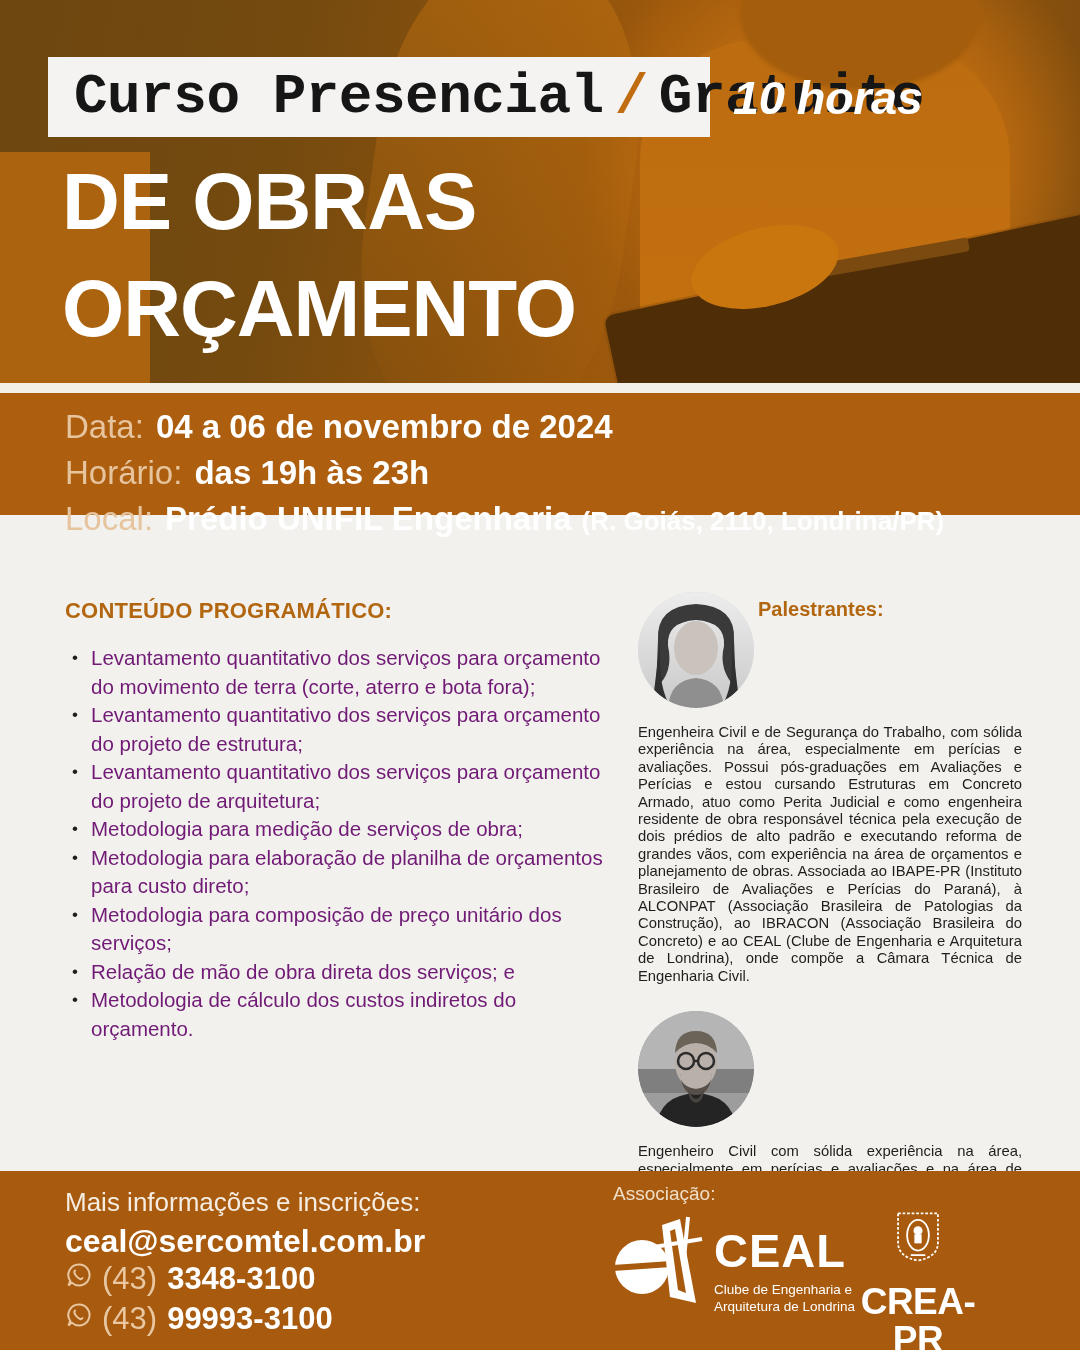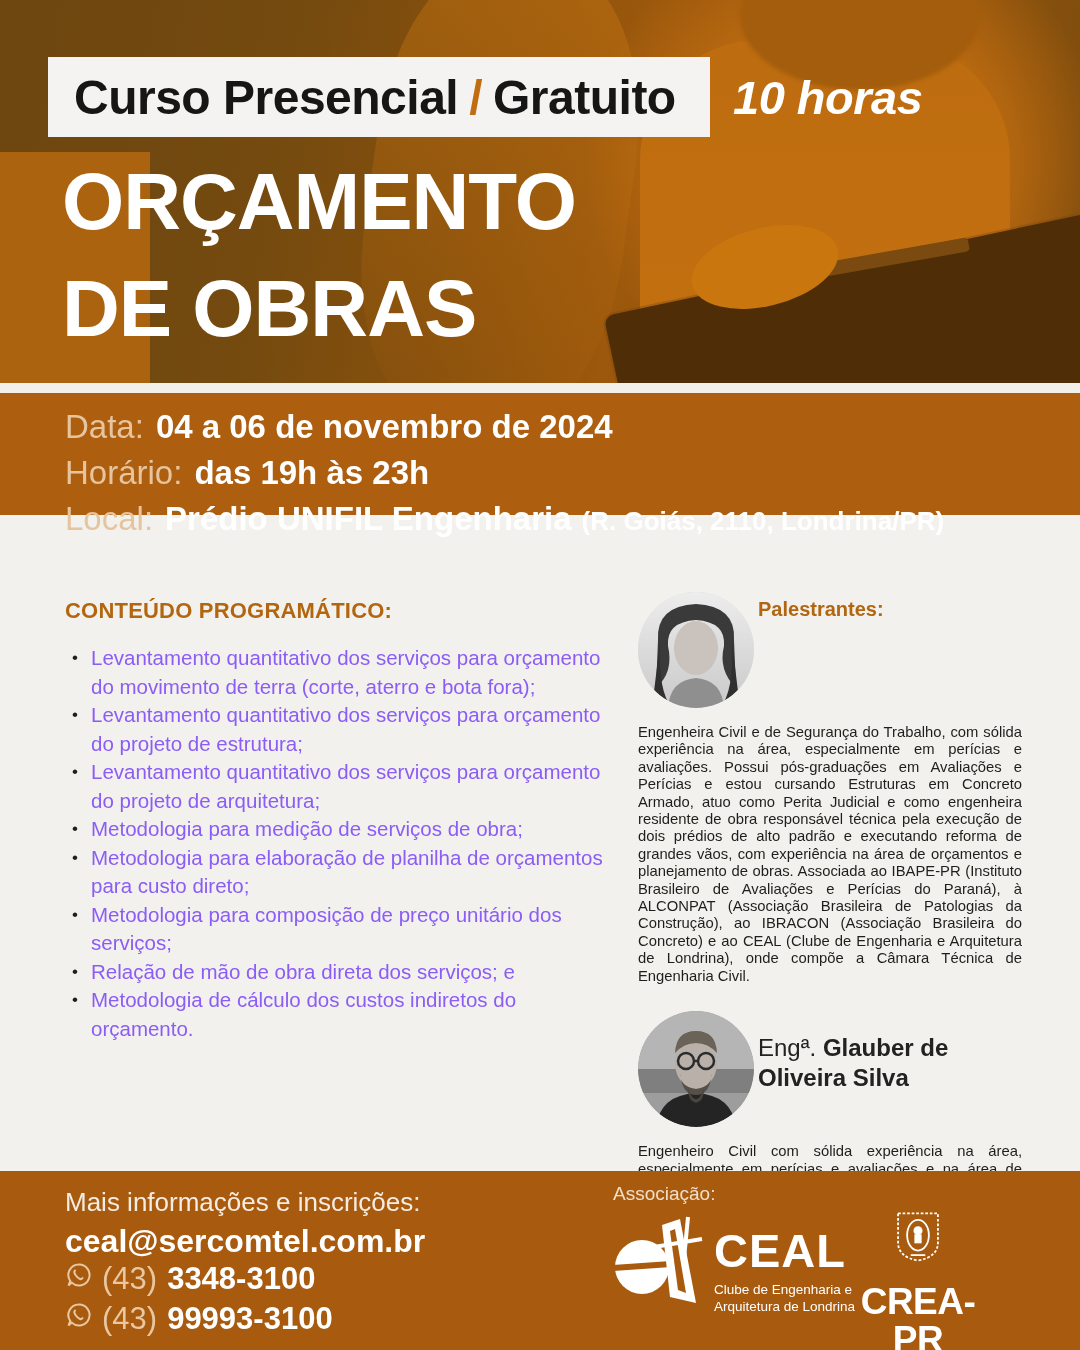--- a/index.html
+++ b/index.html
@@ -13,40 +13,40 @@
   .hero-mid-streak{position:absolute;left:370px;top:-40px;width:260px;height:470px;background:linear-gradient(180deg,rgba(191,112,16,.55),rgba(150,85,12,.1));transform:rotate(8deg);border-radius:40%;}
   .hero-figure{position:absolute;left:585px;top:-90px;width:520px;height:600px;
     background:radial-gradient(closest-side at 50% 42%,#c6720f 0%,#bd6b10 55%,rgba(170,95,12,0) 100%);border-radius:45%;}
   .hero-figure-body{position:absolute;left:640px;top:40px;width:370px;height:345px;background:linear-gradient(180deg,#bd6c10,#c3700f);border-radius:120px 120px 0 0;}
   .hero-hair{position:absolute;left:740px;top:-60px;width:240px;height:150px;background:#a35d0c;border-radius:50%;filter:blur(2px);}
   .hero-hand{position:absolute;left:690px;top:228px;width:150px;height:78px;background:#c9760f;border-radius:50%;transform:rotate(-14deg);}
   .hero-clipboard{position:absolute;left:620px;top:262px;width:500px;height:210px;background:#4f2e07;border-radius:10px;transform:rotate(-12deg);box-shadow:0 0 0 2px rgba(120,70,12,.35);}
   .hero-clip{position:absolute;left:800px;top:252px;width:170px;height:14px;background:#7a4a10;transform:rotate(-10deg);border-radius:4px;}
 
   .badge{position:absolute;left:48px;top:57px;width:662px;height:80px;background:#f4f3f1;display:flex;align-items:center;padding-left:26px;box-sizing:border-box;}
-  .badge span{font-size:48px;font-weight:700;color:#161616;letter-spacing:-.5px;white-space:pre;}
+  .badge span{font-size:56px;font-weight:700;color:#161616;letter-spacing:-.5px;white-space:pre;font-family:Liberation Mono, monospace;}
   .badge .slash{color:#c06d12;margin:0 11px;}
   .duration{position:absolute;left:733px;top:57px;height:80px;display:flex;align-items:center;
     font-size:47px;font-weight:700;font-style:italic;color:#ffffff;letter-spacing:-.5px;}
   .hero-title{position:absolute;left:62px;top:148px;color:#ffffff;font-weight:700;font-size:80px;line-height:107px;letter-spacing:-1px;}
 
   .separator{position:absolute;left:0;top:383px;width:1080px;height:10px;background:#f3efe9;}
 
   
   .info-band{position:absolute;left:0;top:393px;width:1080px;height:122px;background:#ad5e0e;box-sizing:border-box;padding:15px 0 0 65px;}
   .info-row{height:46px;display:flex;align-items:baseline;}
   .info-label{color:#e6c49e;font-size:33px;font-weight:400;margin-right:12px;}
   .info-value{color:#ffffff;font-size:33px;font-weight:700;}
   .info-extra{color:#ffffff;font-size:26px;font-weight:700;margin-left:10px;}
 
   
   .main{position:absolute;left:0;top:565px;width:1080px;height:606px;background:#f2f1ee;}
   .left-col{position:absolute;left:65px;top:33px;width:548px;}
   .content-heading{color:#b2660f;font-weight:700;font-size:22px;letter-spacing:.2px;margin:0 0 20px 0;}
-  ul.program{list-style:none;margin:0;padding:0;font-size:20.5px;line-height:28.5px;color:#8b5cf6;}
+  ul.program{list-style:none;margin:0;padding:0;font-size:20.5px;line-height:28.5px;color:#701a75;}
   ul.program li{position:relative;padding-left:26px;}
   ul.program li::before{content:"•";position:absolute;left:7px;top:0;font-size:17px;color:#1e1e1c;}
 
   .right-col{position:absolute;left:638px;top:27px;width:384px;}
   .speaker-head{display:flex;}
   .photo{width:116px;height:116px;border-radius:50%;overflow:hidden;flex:none;background:#d9d9d9;}
   .speaker-meta{margin-left:4px;padding-top:6px;}
   .palestrantes{color:#b2660f;font-weight:700;font-size:20px;margin:0 0 5px 0;}
   .speaker-name{font-size:24px;line-height:30px;color:#222220;}
   .speaker-name .prefix{font-weight:400;}
@@ -90,22 +90,22 @@
     <div class="hero-hand"></div>
 
     <div class="badge">
       <span>Curso Presencial</span>
       <span class="slash">/</span>
       <span>Gratuito</span>
     </div>
     <div class="duration">10 horas</div>
 
     <div class="hero-title">
+      <div>DE OBRAS</div>
       <div>ORÇAMENTO</div>
-      <div>DE OBRAS</div>
     </div>
   </div>
 
   <div class="separator"></div>
 
   <div class="info-band">
     <div class="info-row">
       <span class="info-label">Data:</span>
       <span class="info-value">04 a 06 de novembro de 2024</span>
     </div>
@@ -183,26 +183,20 @@
               <ellipse cx="58" cy="52" rx="21" ry="26" fill="#b8b0a9"></ellipse>
               <path d="M37,42 Q38,20 58,20 Q78,20 79,42 Q70,32 58,32 Q46,32 37,42 Z" fill="#6b6258"></path>
               <path d="M42,62 Q44,84 58,84 Q72,84 74,62 Q74,76 58,78 Q42,76 42,62 Z" fill="#57504a"></path>
               <circle cx="48" cy="50" r="8" fill="none" stroke="#2c2c2c" stroke-width="2.5"></circle>
               <circle cx="68" cy="50" r="8" fill="none" stroke="#2c2c2c" stroke-width="2.5"></circle>
               <line x1="56" y1="50" x2="60" y2="50" stroke="#2c2c2c" stroke-width="2.5"></line>
               <path d="M50,78 Q58,98 66,78 Q66,90 58,92 Q50,90 50,78 Z" fill="#4a443f"></path>
             </g>
           </svg>
         </div>
-        <div class="speaker-meta">
-          <div class="speaker-name">
-            <span class="prefix">Engª.</span>
-            <span class="name">Glauber de Oliveira Silva</span>
-          </div>
-        </div>
       </div>
       <p class="bio">Engenheiro Civil com sólida experiência na área, especialmente em perícias e avaliações e na área de orçamentos e planejamento de obras.</p>
 
     </div>
   </div>
 
   <div class="footer">
 
     <div class="contact">
       <div class="contact-title">Mais informações e inscrições:</div>

